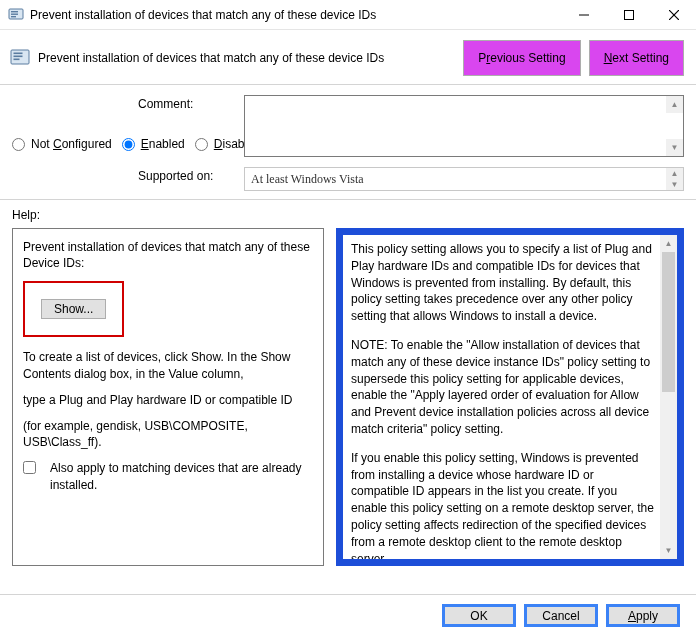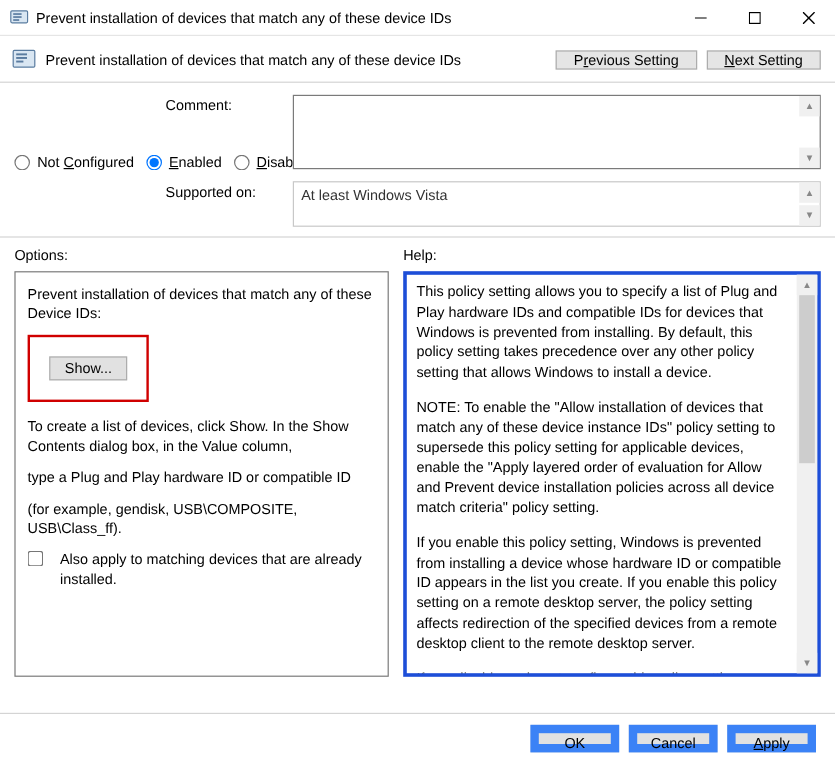--- a/index.html
+++ b/index.html
@@ -41,24 +41,24 @@
     padding: 10px 12px 8px 10px;
     gap: 8px;
     border-bottom: 1px solid #d4d4d4;
   }
   .header-row .big-icon {
     width: 20px; height: 20px;
     display: inline-flex; align-items: center; justify-content: center;
   }
   .header-row .policy-name { flex: 1; font-size: 12px; }
   .nav-btn {
-    height: 16px;
+    height: 36px;
     padding: 0 14px;
     font-size: 12px;
-    background: #e5e5e5;
+    background: #d946ef;
     border: 1px solid #adadad;
     font-family: inherit;
   }
   .nav-btn .ul { text-decoration: underline; }
   .config-area {
     display: flex;
     padding: 10px 12px 8px 12px;
     gap: 16px;
     border-bottom: 1px solid #d4d4d4;
   }
@@ -75,27 +75,28 @@
     align-items: start;
   }
   .fld-label { font-size: 12px; padding-top: 2px; }
   .comment-box {
     height: 62px;
     border: 1px solid #7a7a7a;
     position: relative;
     background: #fff;
   }
   .supported-box {
-    height: 38px;
+    height: 24px;
     border: 1px solid #c8c8c8;
     background: #fff;
     position: relative;
     padding: 4px 18px 4px 6px;
     font-size: 12px;
     color: #333;
+    font-family: Liberation Serif, serif;
   }
   .scroll-arrows {
     position: absolute; right: 0; top: 0; bottom: 0; width: 17px;
     display: flex; flex-direction: column; justify-content: space-between;
   }
   .sa { height: 17px; display: flex; align-items: center; justify-content: center; font-size: 8px; color: #888; background: #f0f0f0;}
   .labels-row {
     display: flex;
     padding: 8px 12px 6px 12px;
   }
@@ -127,21 +128,21 @@
     font-family: inherit;
     font-size: 12px;
     padding: 2px 12px;
     background: #e1e1e1;
     border: 1px solid #adadad;
   }
   .chk-row { display: flex; gap: 14px; align-items: flex-start; justify-content: flex-end; }
   .chk-row input { margin: 1px 0 0 0; }
   .help-panel {
     flex: 1;
-    border: 3px solid #1d4ed8;
+    border: 7px solid #1d4ed8;
     background: #fff;
     display: flex;
     font-size: 12px;
     line-height: 1.4;
   }
   .help-text {
     flex: 1;
     padding: 6px 6px 6px 8px;
     overflow: hidden;
   }
@@ -168,21 +169,21 @@
     padding: 0 16px;
     gap: 8px;
     background: #fff;
   }
   .footer button {
     font-family: inherit;
     font-size: 12px;
     height: 23px;
     width: 74px;
     background: #e1e1e1;
-    border: 7px solid #3b82f6;
+    border: 3px solid #3b82f6;
   }
   .footer button .ul { text-decoration: underline; }
 </style>
 </head>
 <body>
 
 <div class="titlebar">
   <span class="app-icon">
     <svg width="16" height="16" viewBox="0 0 16 16">
         <rect x="1" y="2" width="14" height="10" rx="1" fill="#d9e6f2" stroke="#5a7ca0"></rect>
@@ -255,21 +256,20 @@
       <span>At least Windows Vista</span>
       <div class="scroll-arrows">
         <div class="sa">▲</div>
         <div class="sa">▼</div>
       </div>
     </div>
   </div>
 </div>
 
 <div class="labels-row">
-  <div class="opt-lbl">Options:</div>
   <div class="help-lbl">Help:</div>
 </div>
 
 <div class="panels">
   <div class="options-panel">
     <p>Prevent installation of devices that match any of these Device IDs:</p>
     <div class="show-btn">
       <button>Show...</button>
     </div>
     <p>To create a list of devices, click Show. In the Show Contents dialog box, in the Value column,</p>

